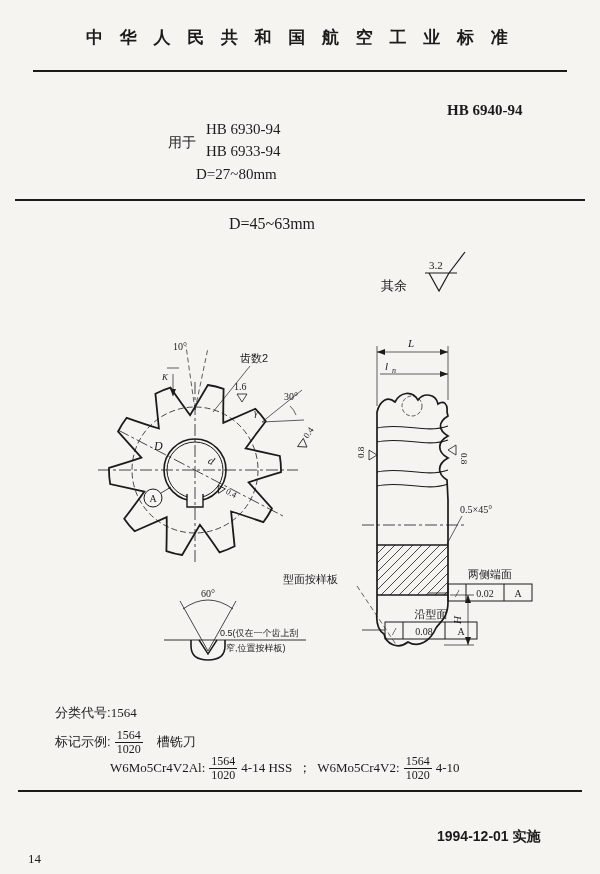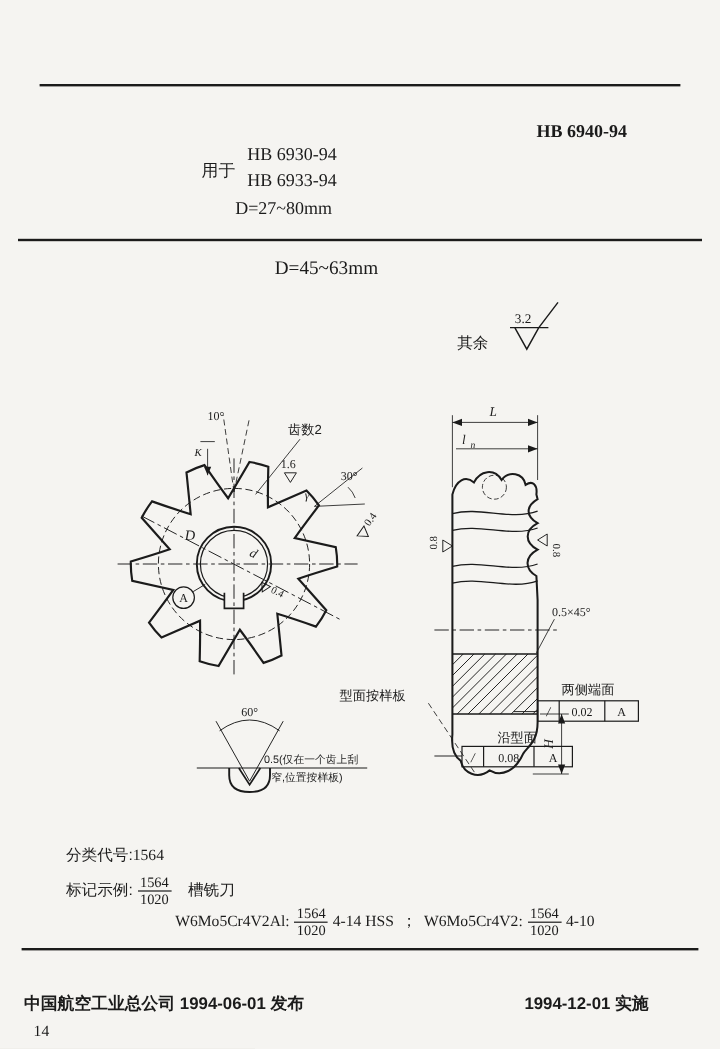--- a/index.html
+++ b/index.html
@@ -14,20 +14,21 @@
   .row{display:flex;align-items:center;}
   svg text{fill:#1b1b1b;}
   .ts{font-family:"Liberation Serif",serif;}
   .tc{font-family:"Liberation Sans",sans-serif;}
 </style>
 </head>
 <body>
 
 <div class="page">
 
+  <div class="abs hd" style="left:86px;top:26px;font-size:17px;letter-spacing:6px;">中 华 人 民 共 和 国 航 空 工 业 标 准</div>
   <div class="rule" style="left:33px;top:70px;width:534px;height:2px;"></div>
 
   <div class="abs ts" style="left:447px;top:102px;font-size:15px;font-weight:bold;text-align:right;">HB 6940-94</div>
   <div class="abs tc" style="left:168px;top:134px;font-size:14px;">用于</div>
   <div class="abs ts" style="left:206px;top:121px;font-size:15px;">HB 6930-94</div>
   <div class="abs ts" style="left:206px;top:143px;font-size:15px;">HB 6933-94</div>
   <div class="abs ts" style="left:196px;top:166px;font-size:15px;">D=27~80mm</div>
 
   <div class="rule" style="left:15px;top:199px;width:570px;height:2px;"></div>
   <div class="abs ts" style="left:0;top:215px;width:544px;text-align:center;font-size:16px;">D=45~63mm</div>
@@ -179,33 +180,32 @@
     <span>分类代号:</span><span class="ts">1564</span>
   </div>
   <div class="abs row tc" style="left:55px;top:726px;font-size:13px;height:32px;">
     <span>标记示例:</span>
     <span class="frac ts">
       <span class="ft">1564</span>
       <span>1020</span>
     </span>
     <span style="margin-left:10px;">槽铣刀</span>
   </div>
-  <div class="abs row ts" style="left:110px;top:752px;font-size:13px;height:32px;margin-left:36px;">
+  <div class="abs row ts" style="left:110px;top:752px;font-size:13px;height:32px;">
     <span>W6Mo5Cr4V2Al:</span>
     <span class="frac">
       <span class="ft">1564</span>
       <span>1020</span>
     </span>
     <span>4-14 HSS</span>
     <span class="tc" style="margin:0 6px;">；</span>
     <span>W6Mo5Cr4V2:</span>
     <span class="frac">
       <span class="ft">1564</span>
       <span>1020</span>
     </span>
     <span>4-10</span>
   </div>
 
   <div class="rule" style="left:18px;top:790px;width:564px;height:2px;"></div>
-  <div class="abs hd" style="left:20px;top:828px;font-size:14px;font-weight:600;">中国航空工业总公司 1994-06-01 发布</div>
   <div class="abs hd" style="left:437px;top:828px;font-size:14px;">1994-12-01 实施</div>
   <div class="abs ts" style="left:28px;top:851px;font-size:13px;">14</div>
 </div>
 
 </body></html>

